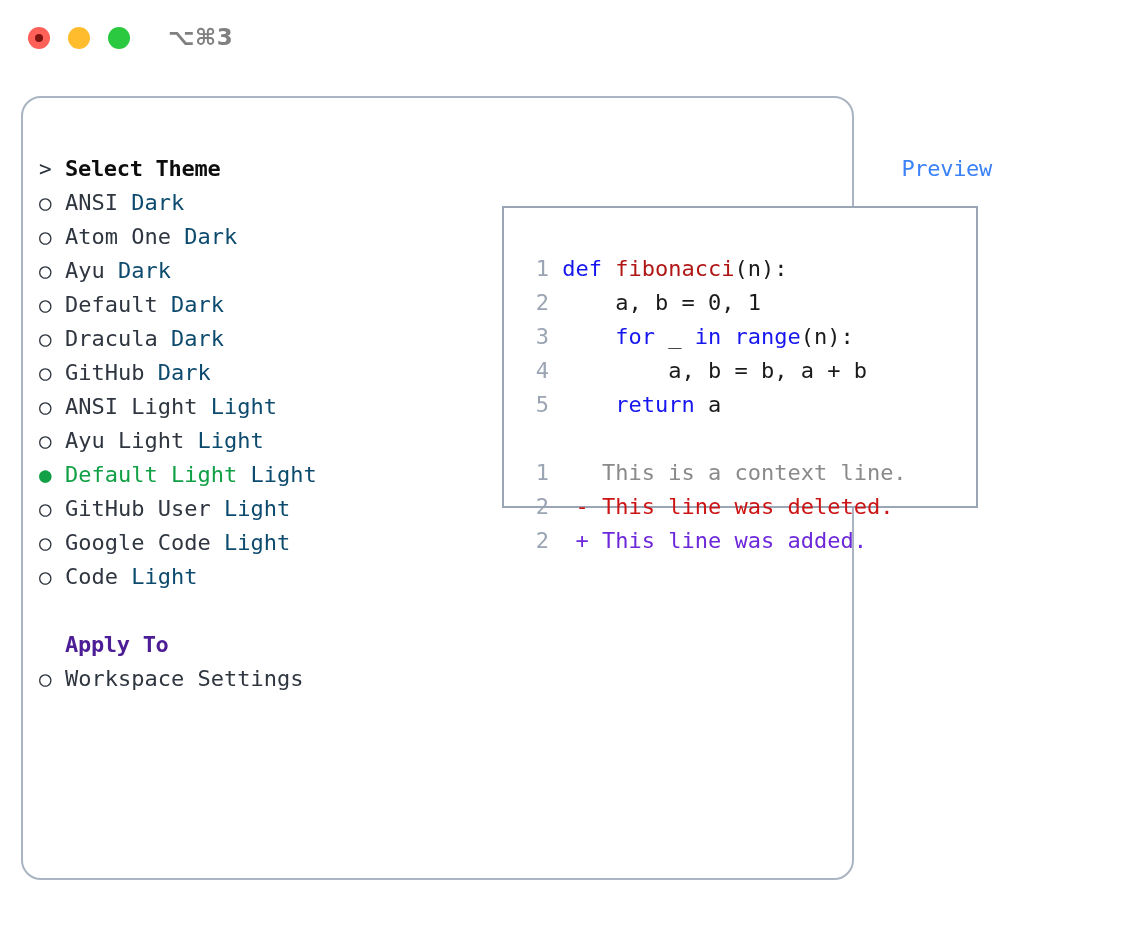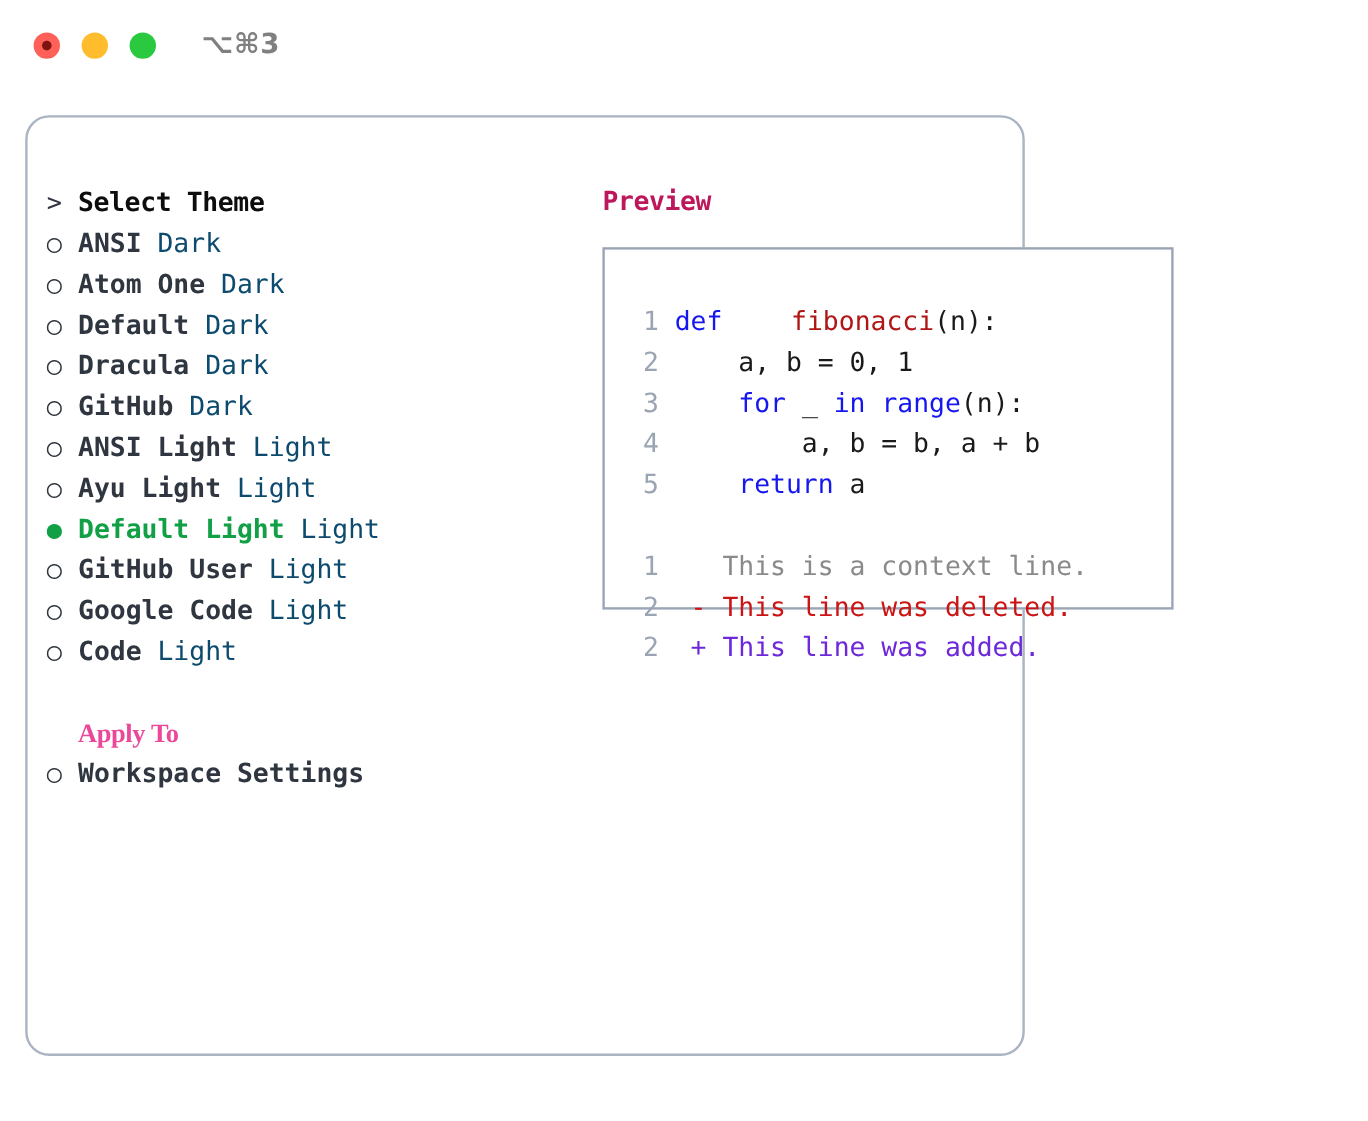--- a/index.html
+++ b/index.html
@@ -92,35 +92,34 @@
     width: 26px;
     color: #2f3640;
     font-size: 21px;
   }
   .marker.sel  { color: #11a045; }
   .head-title {
     font-weight: 700;
     color: #0d0d0d;
     letter-spacing: -0.3px;
   }
-  .item-name { color: #2f3640; font-weight: bold; }
+  .item-name { color: #2f3640; }
   .item-name.sel { color: #11a045; }
   .item-cat  { color: #0c4a6e; }
 
   .spacer-row { height: 34px; }
 
   .section-head {
     height: 34px;
     line-height: 34px;
     font-size: 22px;
     font-weight: 700;
-    color: #ec4899;
+    color: #4c1d95;
     padding-left: 26px;
     letter-spacing: -0.3px;
-    font-family: Liberation Serif, serif;
   }
 
   #hint {
     position: absolute;
     left: 16px;
     top: 662px;
     width: 410px;
     font-size: 22px;
     line-height: 34px;
     color: #9aa4b3;
@@ -128,24 +127,25 @@
 
   
   #right-col {
     position: absolute;
     left: 479px;
     top: 54px;
     width: 490px;
   }
   #preview-title {
     font-size: 22px;
-    font-weight: 700;
-    color: #be185d;
+    font-weight: 400;
+    color: #3b82f6;
     line-height: 34px;
     letter-spacing: -0.3px;
+    text-align: right;
   }
   #preview-box {
     position: absolute;
     left: 0;
     top: 54px;
     width: 476px;
     height: 302px;
     border: 2px solid #9aa5b5;
     box-sizing: border-box;
     background: #ffffff;
@@ -159,21 +159,21 @@
     white-space: pre;
   }
   .ln {
     display: inline-block;
     width: 28px;
     text-align: right;
     color: #9aa4b3;
   }
   .code-line { white-space: pre; }
   .tok-kw   { color: #1616ee; }
-  .tok-fn   { color: #b01616; margin-left: 44px; }
+  .tok-fn   { color: #b01616; }
   .tok-pl   { color: #1a1a1a; }
   .diff-ctx { color: #8a8a8a; }
   .diff-del { color: #cc1414; }
   .diff-add { color: #6d28d9; }
   .diff-gap { height: 34px; }
 </style>
 </head>
 <body>
 
 <div id="window">
@@ -191,20 +191,21 @@
 
     <div id="left-col">
 
       <div class="row">
         <span class="marker">&gt;</span><span class="head-title">Select Theme</span>
       </div>
 
       <div id="theme-items">
           <div class="row"><span class="marker">○</span><span class="item-name">ANSI</span><span class="item-cat"> Dark</span></div>
           <div class="row"><span class="marker">○</span><span class="item-name">Atom One</span><span class="item-cat"> Dark</span></div>
+          <div class="row"><span class="marker">○</span><span class="item-name">Ayu</span><span class="item-cat"> Dark</span></div>
           <div class="row"><span class="marker">○</span><span class="item-name">Default</span><span class="item-cat"> Dark</span></div>
           <div class="row"><span class="marker">○</span><span class="item-name">Dracula</span><span class="item-cat"> Dark</span></div>
           <div class="row"><span class="marker">○</span><span class="item-name">GitHub</span><span class="item-cat"> Dark</span></div>
           <div class="row"><span class="marker">○</span><span class="item-name">ANSI Light</span><span class="item-cat"> Light</span></div>
           <div class="row"><span class="marker">○</span><span class="item-name">Ayu Light</span><span class="item-cat"> Light</span></div>
           <div class="row"><span class="marker sel">●</span><span class="item-name sel">Default Light</span><span class="item-cat"> Light</span></div>
           <div class="row"><span class="marker">○</span><span class="item-name">GitHub User</span><span class="item-cat"> Light</span></div>
           <div class="row"><span class="marker">○</span><span class="item-name">Google Code</span><span class="item-cat"> Light</span></div>
           <div class="row"><span class="marker">○</span><span class="item-name">Code</span><span class="item-cat"> Light</span></div>
         </div>

